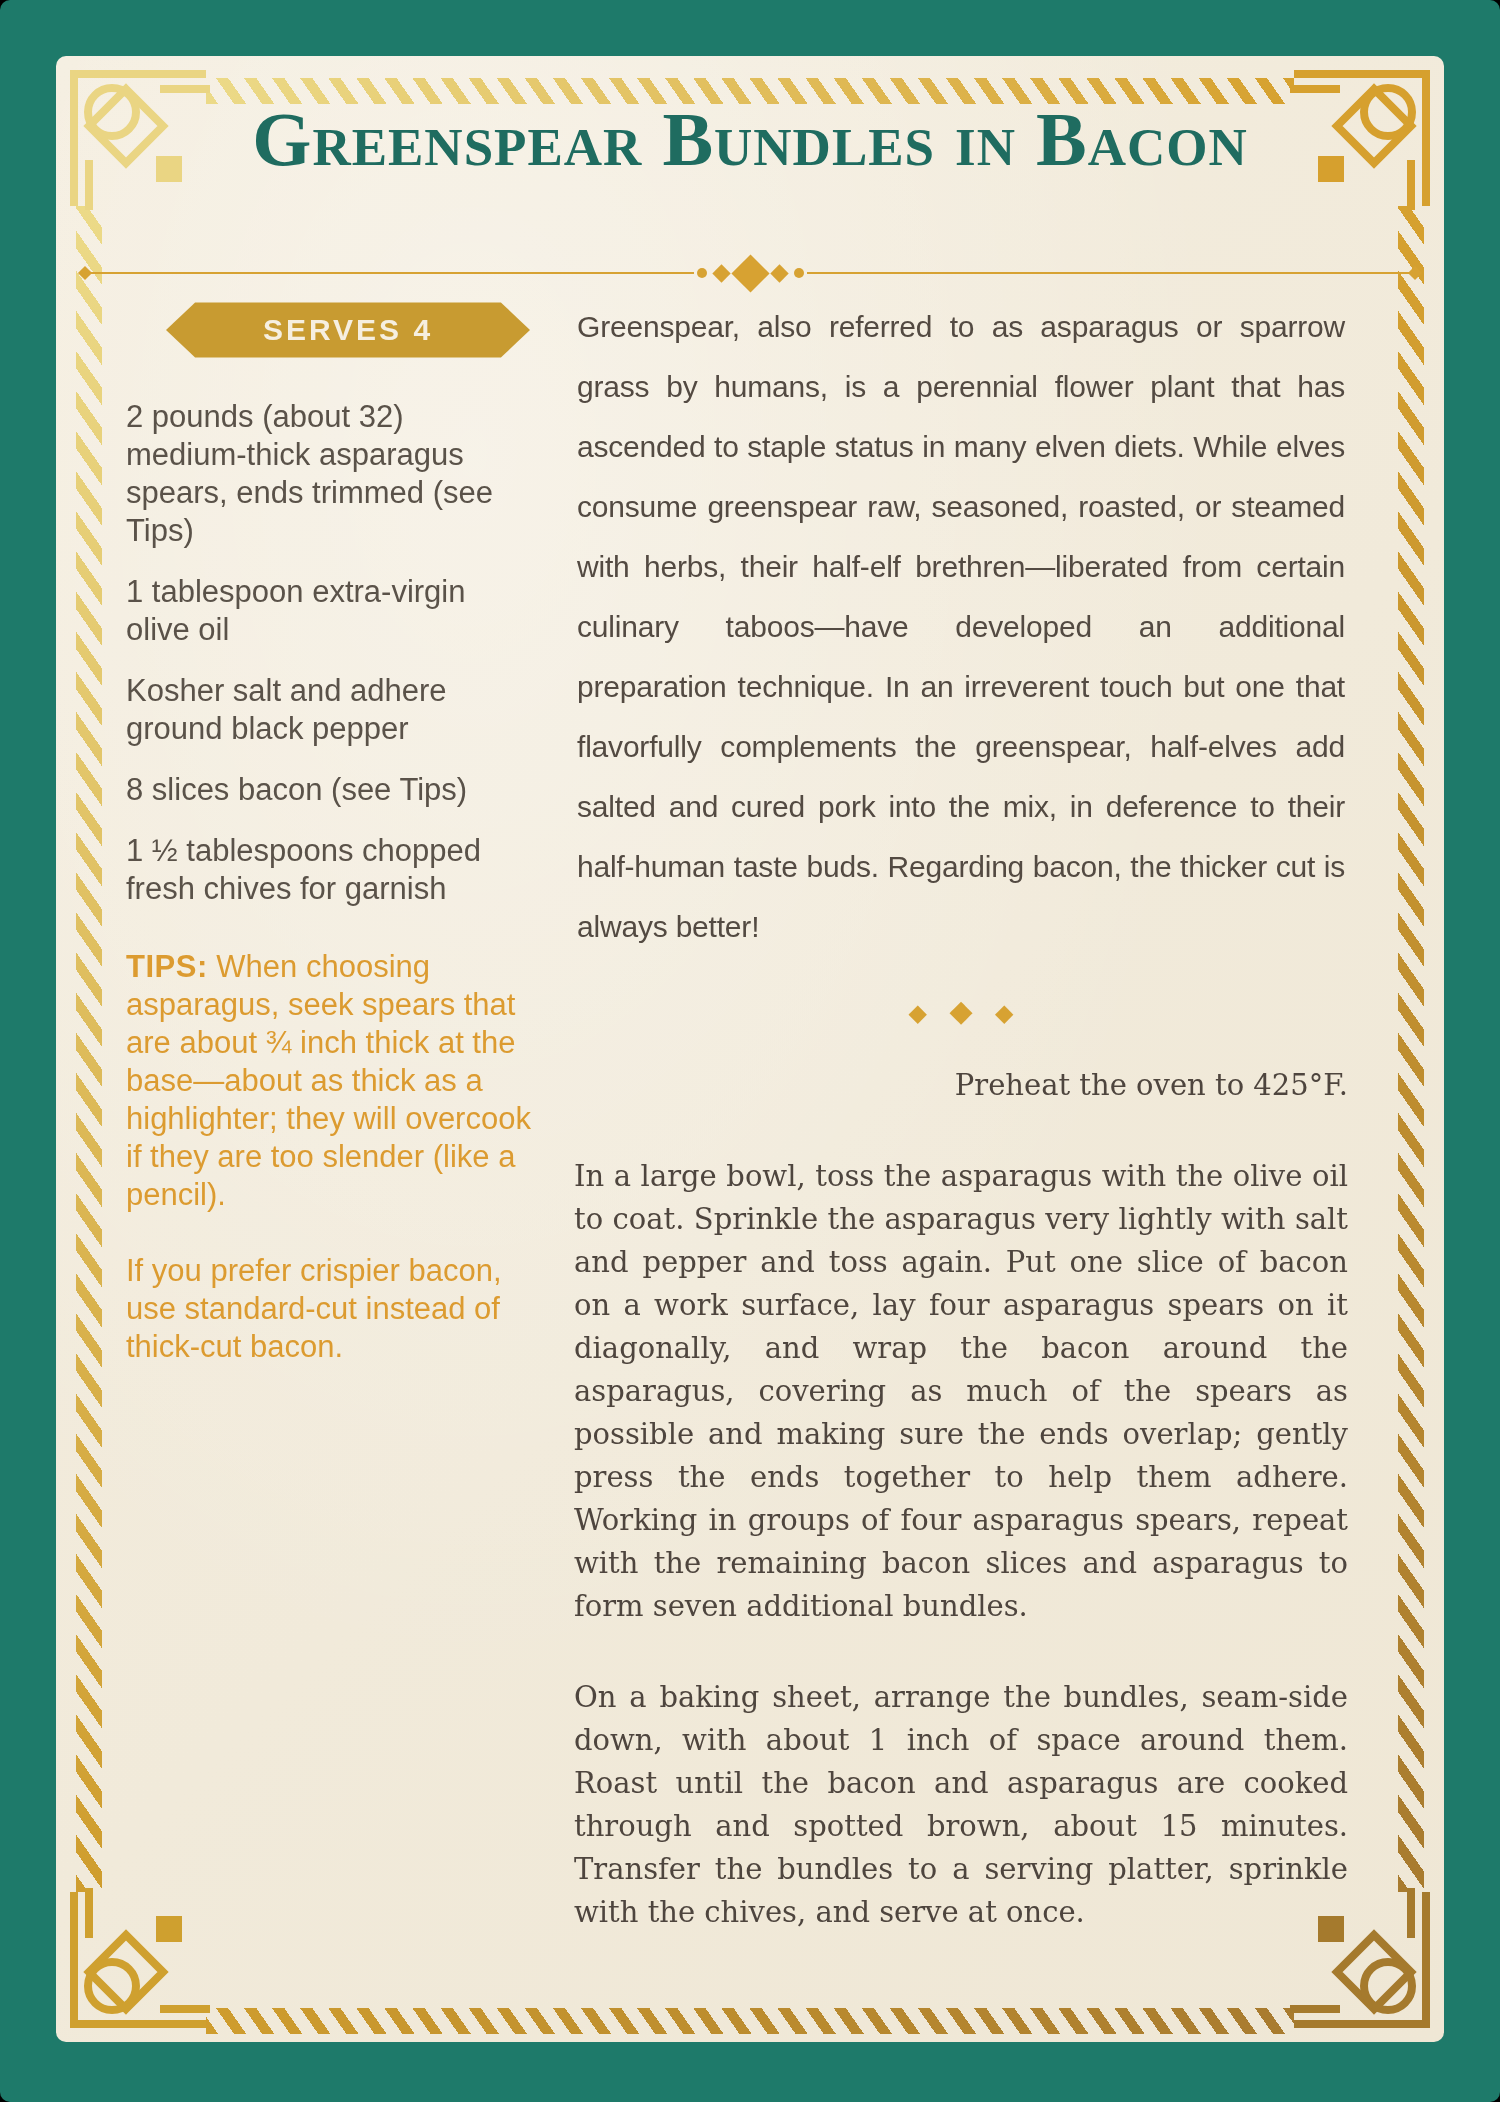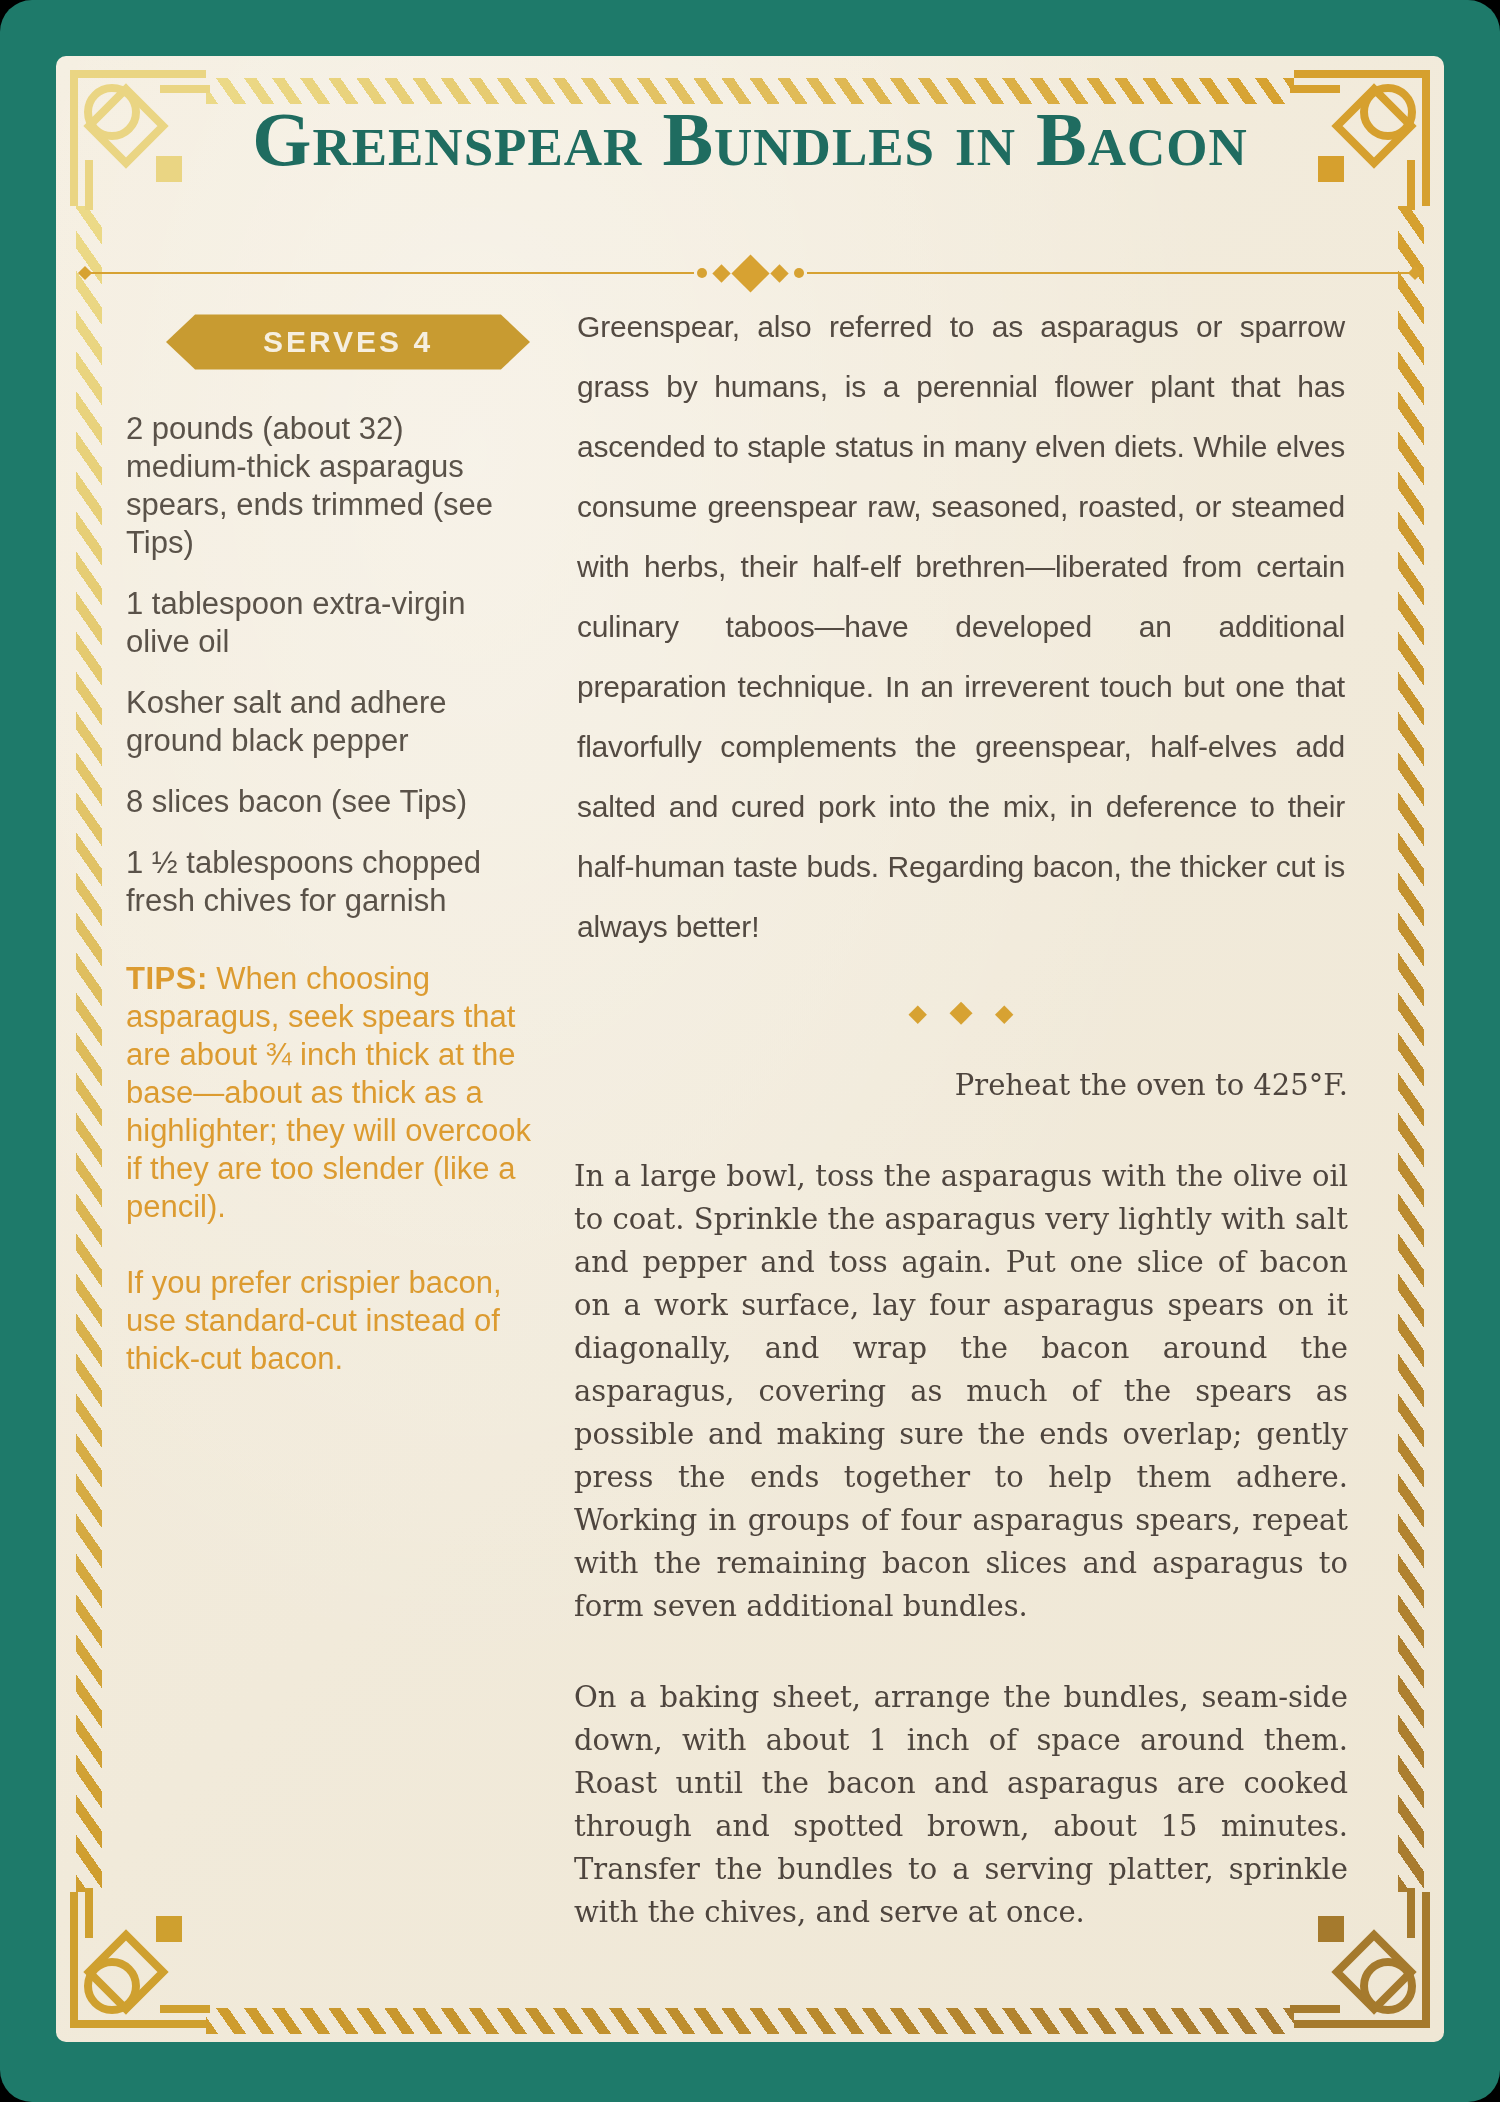--- a/index.html
+++ b/index.html
@@ -8,21 +8,21 @@
     width: 1500px;
     height: 2102px;
     background: #000;
     overflow: hidden;
     font-family: "Liberation Sans", sans-serif;
   }
   .card-frame {
     position: absolute;
     inset: 0;
     background: #1E7A6A;
-    border-radius: 32px;
+    border-radius: 10px;
   }
   .card-surface {
     position: absolute;
     left: 56px; right: 56px; top: 56px; bottom: 60px;
     background:
       radial-gradient(ellipse at 30% 20%, rgba(255,255,255,0.35), rgba(255,255,255,0) 55%),
       linear-gradient(135deg, #F4EDDE 0%, #F1EADA 55%, #EFE7D5 100%);
     border-radius: 10px;
   }
 
@@ -76,21 +76,21 @@
   .rule { flex: 1; height: 2.5px; background: #D7A232; }
   .dia { background: #D7A232; transform: rotate(45deg); }
   .dia-end { width: 10px; height: 10px; }
   .dia-sm  { width: 13px; height: 13px; margin: 0 5px; }
   .dia-lg  { width: 27px; height: 27px; margin: 0 4px; }
   .dot     { width: 10px; height: 10px; border-radius: 50%; background: #D7A232; margin: 0 3px; }
 
   
   .col-ingredients {
     position: absolute;
-    left: 70px; top: 256px; width: 405px;
+    left: 70px; top: 244px; width: 405px;
   }
   .col-method {
     position: absolute;
     left: 518px; top: 238px; width: 774px;
   }
 
   .serves-badge {
     margin-left: 40px;
     width: 364px;
     height: 60px;

